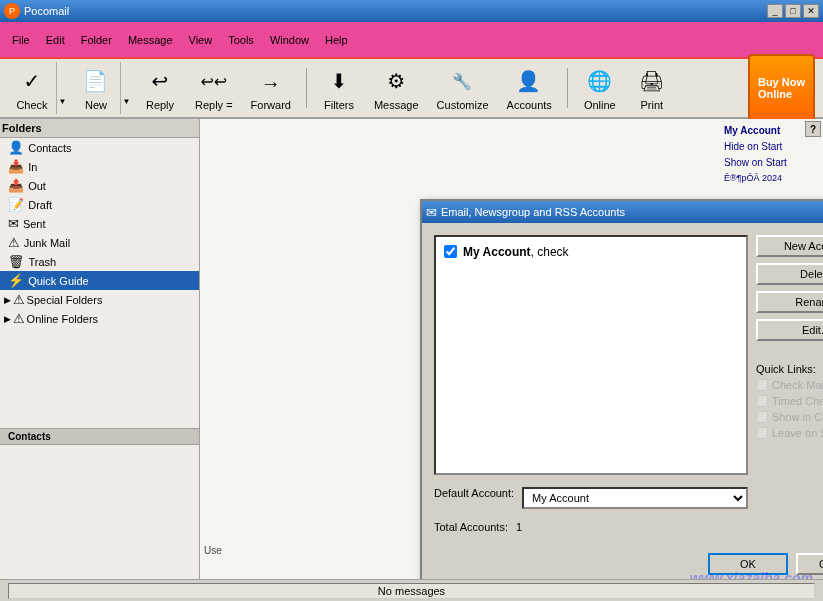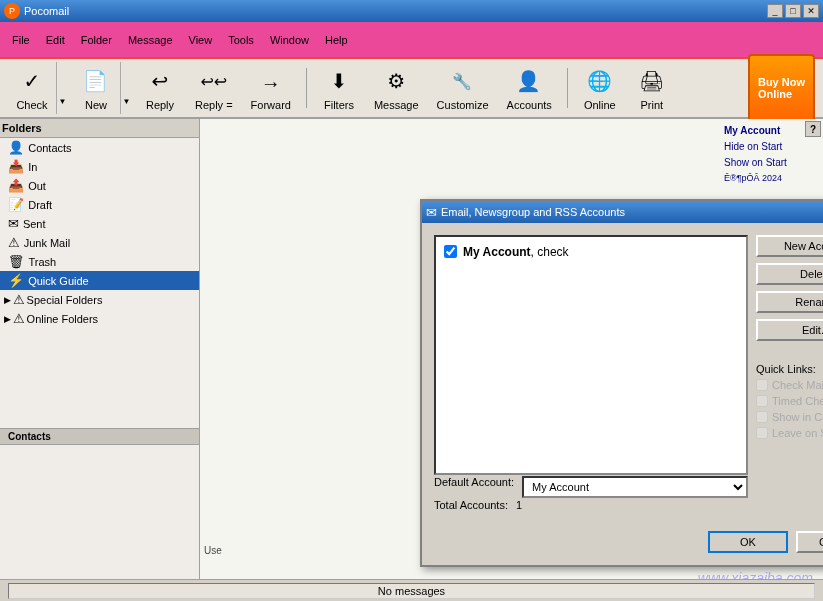--- a/index.html
+++ b/index.html
@@ -257,21 +257,21 @@
 
     .dialog-content {
       padding: 12px;
       display: flex;
       gap: 8px;
     }
     .dialog-left {
       flex: 1;
       display: flex;
       flex-direction: column;
-      gap: 1px;
+      gap: 12px;
     }
     .dialog-right {
       width: 120px;
       display: flex;
       flex-direction: column;
       gap: 6px;
     }
 
     
     .account-list-box {
@@ -383,21 +383,21 @@
       justify-content: center;
       cursor: pointer;
     }
 
     .watermark {
       position: absolute;
       bottom: 30px;
       right: 10px;
       color: rgba(0,0,255,0.3);
       font-size: 14px;
-      font-weight: normal;
+      font-weight: bold;
       font-style: italic;
     }
   </style>
 </head>
 <body>
 
 <div class="title-bar">
   <div class="title-bar-left">
     <div class="title-icon">
       <span>P</span>

